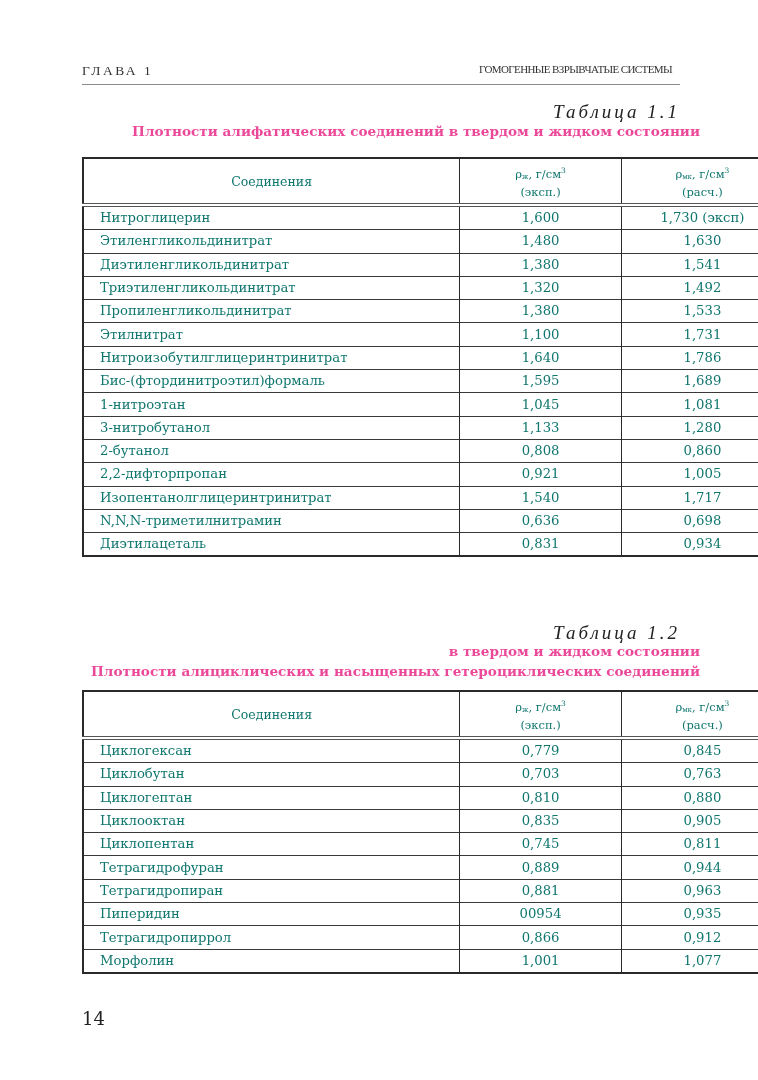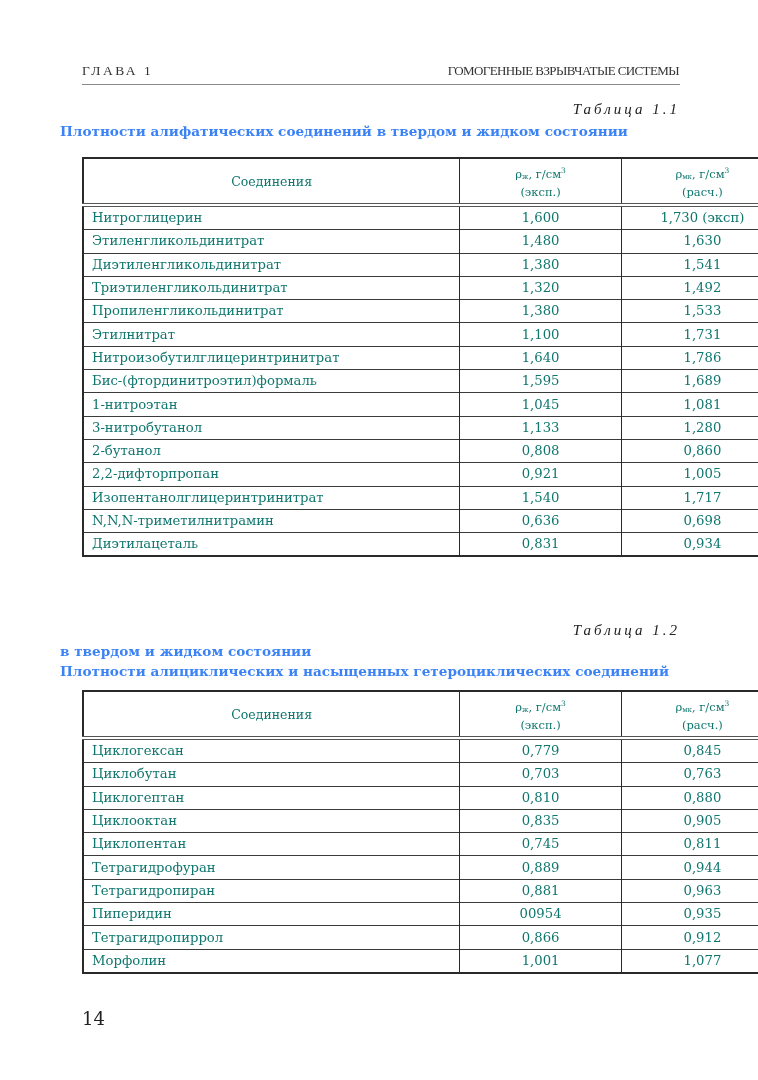--- a/index.html
+++ b/index.html
@@ -27,44 +27,44 @@
       color: #333;
     }
     .running-head .left {
       position: absolute;
       left: 0;
       top: 3px;
       letter-spacing: 2.5px;
     }
     .running-head .right {
       position: absolute;
-      right: 1px;
+      right: 8px;
       top: 3px;
       letter-spacing: -0.6px;
-      font-size: 13px;
+      font-size: 11px;
     }
     .table-label {
       position: absolute;
       right: 78px;
       font-family: "Liberation Serif", serif;
       font-style: italic;
-      font-size: 15px;
+      font-size: 19px;
       letter-spacing: 3px;
       color: #222;
     }
     .table-title {
       position: absolute;
       left: 60px;
       width: 640px;
-      text-align: left;
+      text-align: right;
       font-family: "DejaVu Serif", serif;
       font-weight: bold;
       font-size: 13.6px;
       line-height: 20px;
-      color: #3b82f6;
+      color: #ec4899;
     }
     table.data {
       position: absolute;
       left: 82px;
       width: 703px;
       border-collapse: collapse;
       font-family: "DejaVu Serif", serif;
       font-size: 13.2px;
       color: #0f766e;
       border: 2px solid #2a2a2a;
@@ -83,21 +83,21 @@
       vertical-align: middle;
       border-bottom: 4px double #555;
     }
     table.data td {
       height: 22.3px;
       border-top: 1.5px solid #3a3a3a;
       line-height: 18px;
     }
     table.data td.name {
       text-align: left;
-      padding-left: 8px;
+      padding-left: 16px;
     }
     table.data td.num {
       text-align: center;
       border-radius: 8px;
     }
     col.c1 { width: 322px; }
     col.c2 { width: 138px; }
     col.c3 { width: 139px; }
     .rho sub {
       font-size: 7px;

